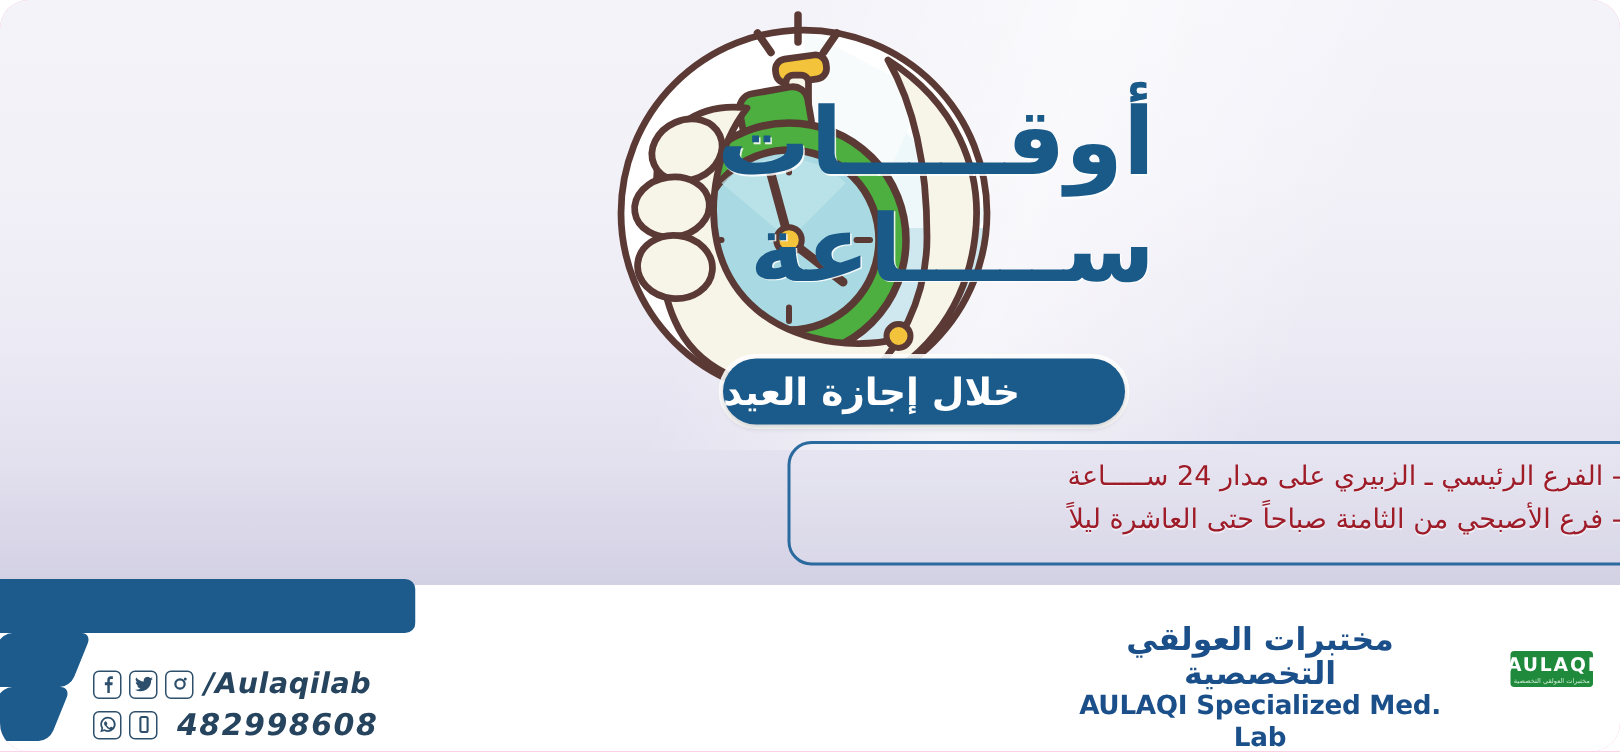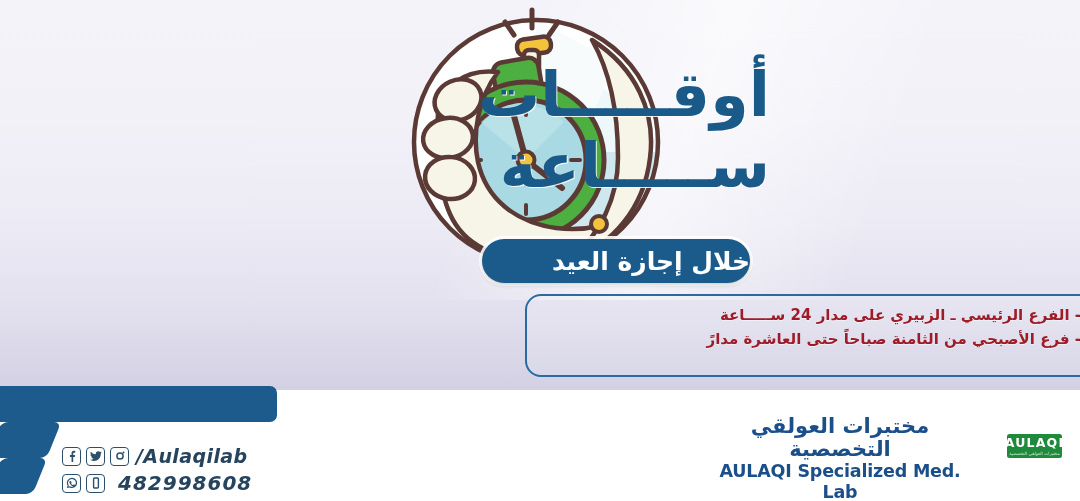--- a/index.html
+++ b/index.html
@@ -3,20 +3,21 @@
 <meta charset="utf-8">
 <style>
   html,body{margin:0;padding:0;}
   body{
     width:1080px;height:501px;overflow:hidden;
     font-family:"DejaVu Sans","Liberation Sans",sans-serif;
   }
   .poster{
     position:relative;width:1080px;height:501px;overflow:hidden;
     background:#f9a8d4;
+    border-radius:19px;
   }
   
   .bg-top{
     position:absolute;left:0;top:0;width:1080px;height:390px;
     background:linear-gradient(180deg,#f4f3f9 0%,#f2f1f8 30%,#eceaf4 58%,#e2e0ee 80%,#d2d0e3 100%);
   }
   .bg-bottom{
     position:absolute;left:0;top:390px;width:1080px;height:111px;
     background:#ffffff;
   }
@@ -55,39 +56,39 @@
   .title-l2{margin-top:4px;}
 
   
   .illus{position:absolute;left:386px;top:2px;width:300px;height:268px;z-index:3;}
 
   
   .eid-banner{
     position:absolute;left:482px;top:239px;width:268px;height:44px;
     background:#1b5b8c;border-radius:22px;
     box-shadow:0 2px 4px rgba(0,0,0,.18),0 0 0 3px rgba(255,255,255,.9);
-    display:flex;align-items:center;justify-content:flex-end;
+    display:flex;align-items:center;justify-content:flex-start;
     z-index:6;
   }
   .eid-banner span{
     color:#ffffff;font-size:25px;font-weight:bold;direction:rtl;
     font-family:"DejaVu Sans","Liberation Sans",sans-serif;
   }
 
   
   .hours-box{
     position:absolute;left:525px;top:294px;width:580px;height:83px;
     border:2px solid #2a6a9e;border-radius:16px;
     background:rgba(255,255,255,.12);
     direction:rtl;text-align:right;
     padding:7px 22px 0 0;box-sizing:border-box;
     z-index:5;
   }
   .hours-line{
-    color:#9e1b28;font-size:15px;font-weight:bold;line-height:1.62;
+    color:#9e1b28;font-size:18px;font-weight:normal;line-height:1.62;
     white-space:nowrap;direction:rtl;
     font-family:"DejaVu Sans","Liberation Sans",sans-serif;
     text-shadow:0 1px 0 rgba(255,255,255,.5);
   }
 
   
   .social{position:absolute;left:62px;top:444px;z-index:7;}
   .social-row{display:flex;align-items:center;height:24px;margin-bottom:3px;text-align:center;}
   .sic{
     width:17px;height:17px;border:1.5px solid #2d4f6b;border-radius:4px;
@@ -194,21 +195,21 @@
       <circle cx="213" cy="222" r="8" fill="#f3c33b" stroke="#5b3a35" stroke-width="4"></circle>
     </svg>
   </div>
 
   <div class="eid-banner">
     <span>خلال إجازة العيد</span>
   </div>
 
   <div class="hours-box">
     <div class="hours-line">-  الفرع الرئيسي ـ الزبيري على مدار 24 ســـــاعة</div>
-    <div class="hours-line">-  فرع الأصبحي من الثامنة صباحاً حتى العاشرة مدارً</div>
+    <div class="hours-line">-  فرع الأصبحي من الثامنة صباحاً حتى العاشرة ليلاً</div>
   </div>
 
   <div class="social">
     <div class="social-row">
       <span class="sic">
         <svg width="11" height="12" viewBox="0 0 11 12">
             <path d="M7.2 12V6.9h1.7l.25-2H7.2V3.6c0-.57.16-.96 1-.96h1.05V.86C9.06.83 8.5.78 7.85.78 6.5.78 5.55 1.6 5.55 3.12V4.9H3.9v2h1.65V12z" fill="#2d4f6b"></path>
           </svg>
       </span>
       <span class="sic">

